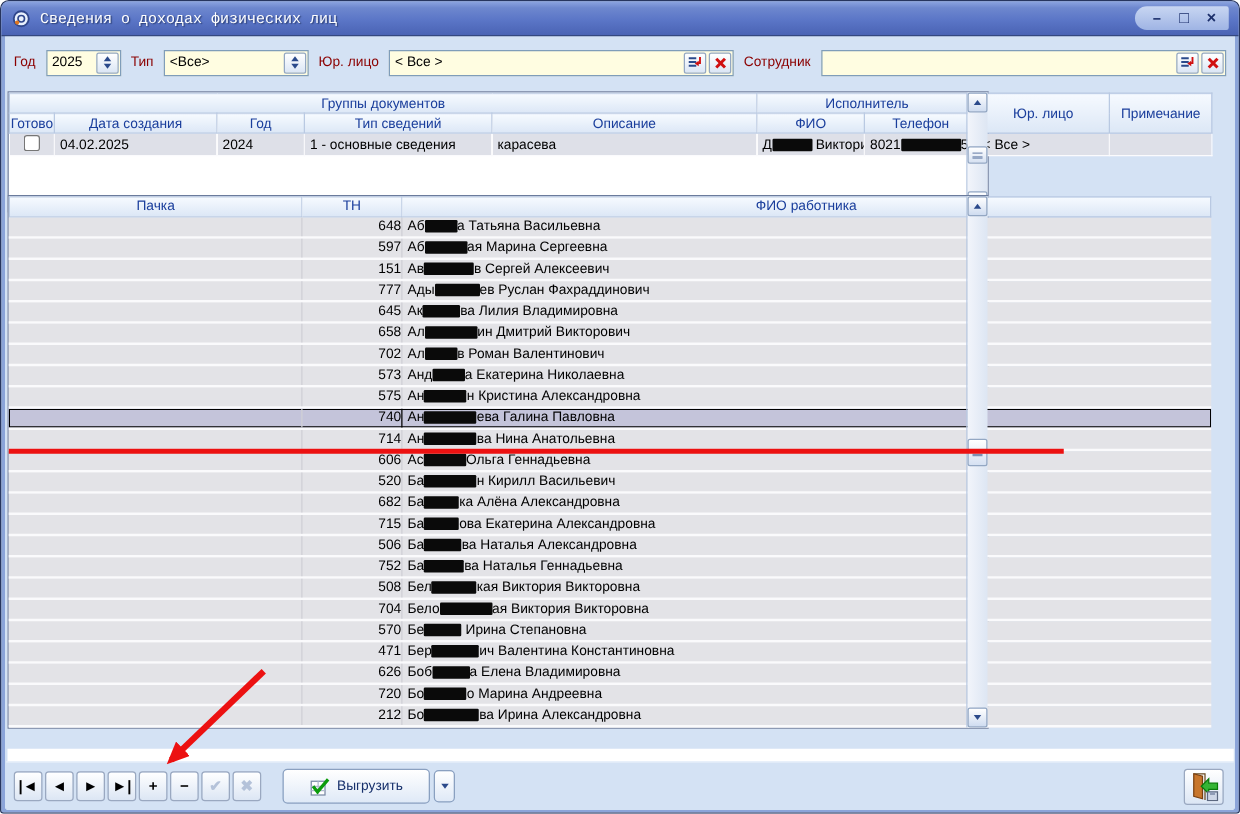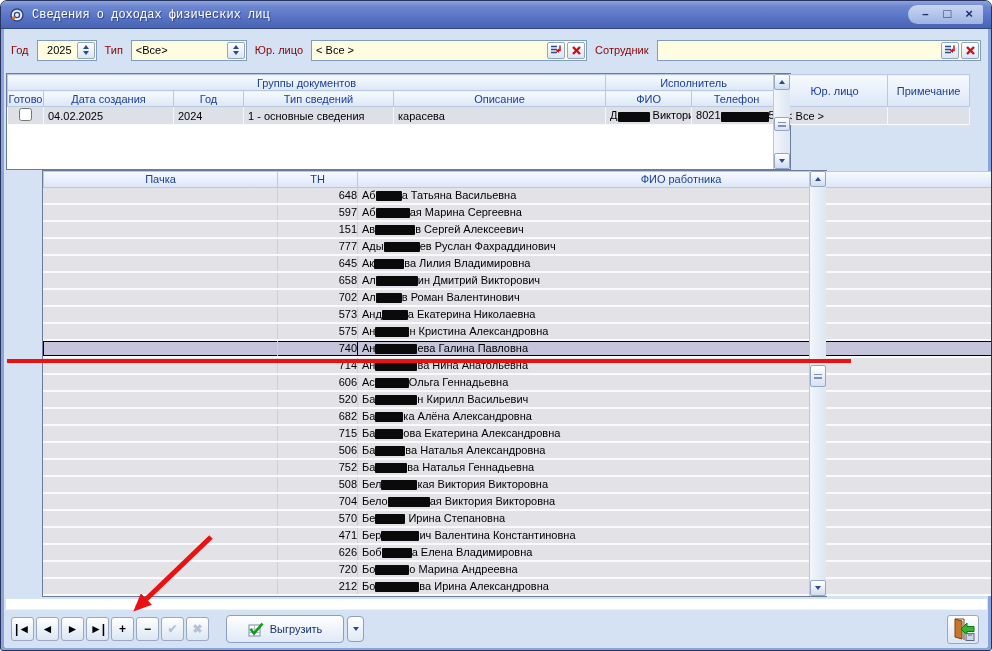--- a/index.html
+++ b/index.html
@@ -37,28 +37,28 @@
   .field .ftext { padding:0 4px; white-space:nowrap; flex:1; }
   .sidebtn {
     width:18px; height:17px; margin:1px; flex:0 0 auto;
     border:1px solid #93a7c3; border-radius:2px;
     background:linear-gradient(#ffffff,#dbe6f5);
     display:flex; align-items:center; justify-content:center;
   }
   .tri-u { width:0; height:0; border-left:3px solid transparent; border-right:3px solid transparent; border-bottom:4px solid #2b4a8b; }
   .tri-d { width:0; height:0; border-left:3px solid transparent; border-right:3px solid transparent; border-top:4px solid #2b4a8b; }
   .spincol { display:flex; flex-direction:column; gap:2px; align-items:center; justify-content:center; }
-  .f-year { width:60px;text-align:right; }
+  .f-year { width:60px; }
   .f-type { width:116px; }
   .f-legal { width:276px; }
   .f-emp  { flex:1; }
   
   .gridwrap { position:absolute; left:5px; width:785px; background:#fff; border:1px solid #6b7b9c; }
   .upper-wrap { top:72px; height:97px; }
-  .lower-wrap { top:169px; height:427px;margin-left:36px; }
+  .lower-wrap { top:155px; height:427px; }
   table.utable { border-collapse:collapse; table-layout:fixed; width:962px; }
   .utable th {
     background:linear-gradient(#f6faff,#dce7f6); color:#1a3e9c; font-weight:normal;
     border:1px solid #b9c9e2; height:16px; font-size:11px; overflow:hidden; white-space:nowrap;
   }
   .utable td {
     background:#dee0e8; border-right:1px solid #f7f7fa; border-bottom:1px solid #fbfbfd;
     height:18px; padding:0 4px; overflow:hidden; white-space:nowrap;
   }
   .utable td.ckcell { text-align:center; padding:0; background:#dee0e8; }

